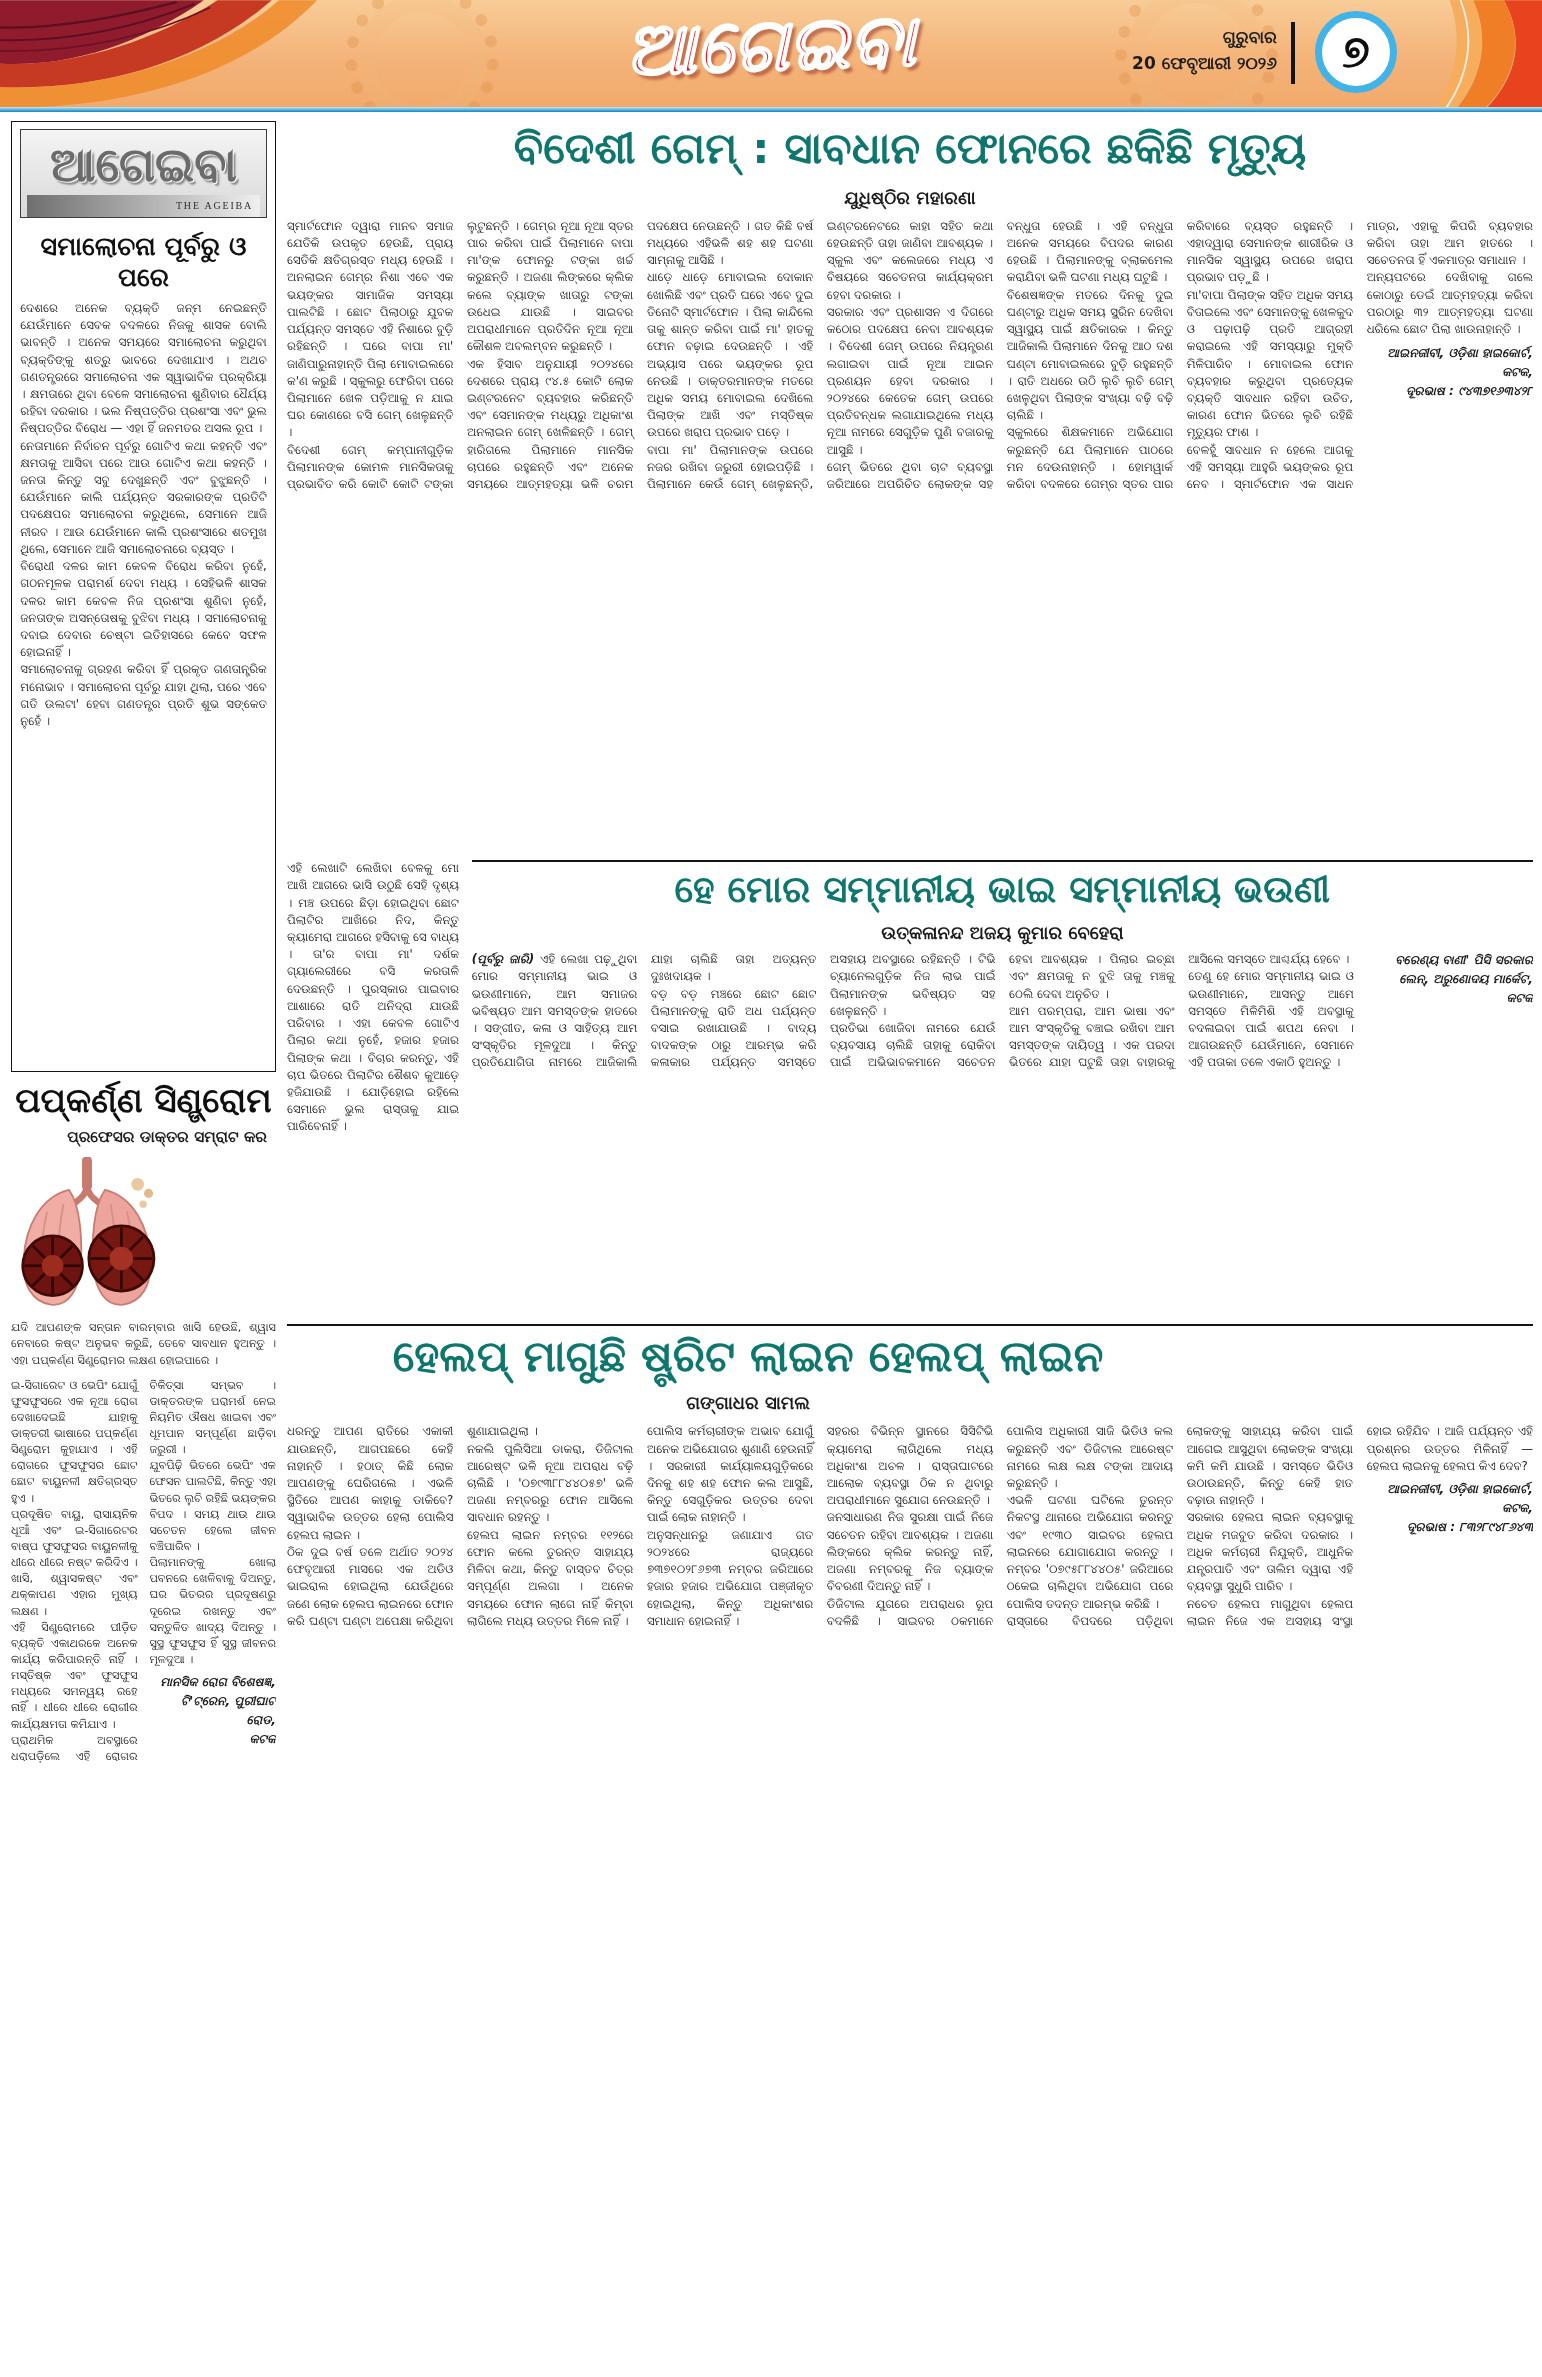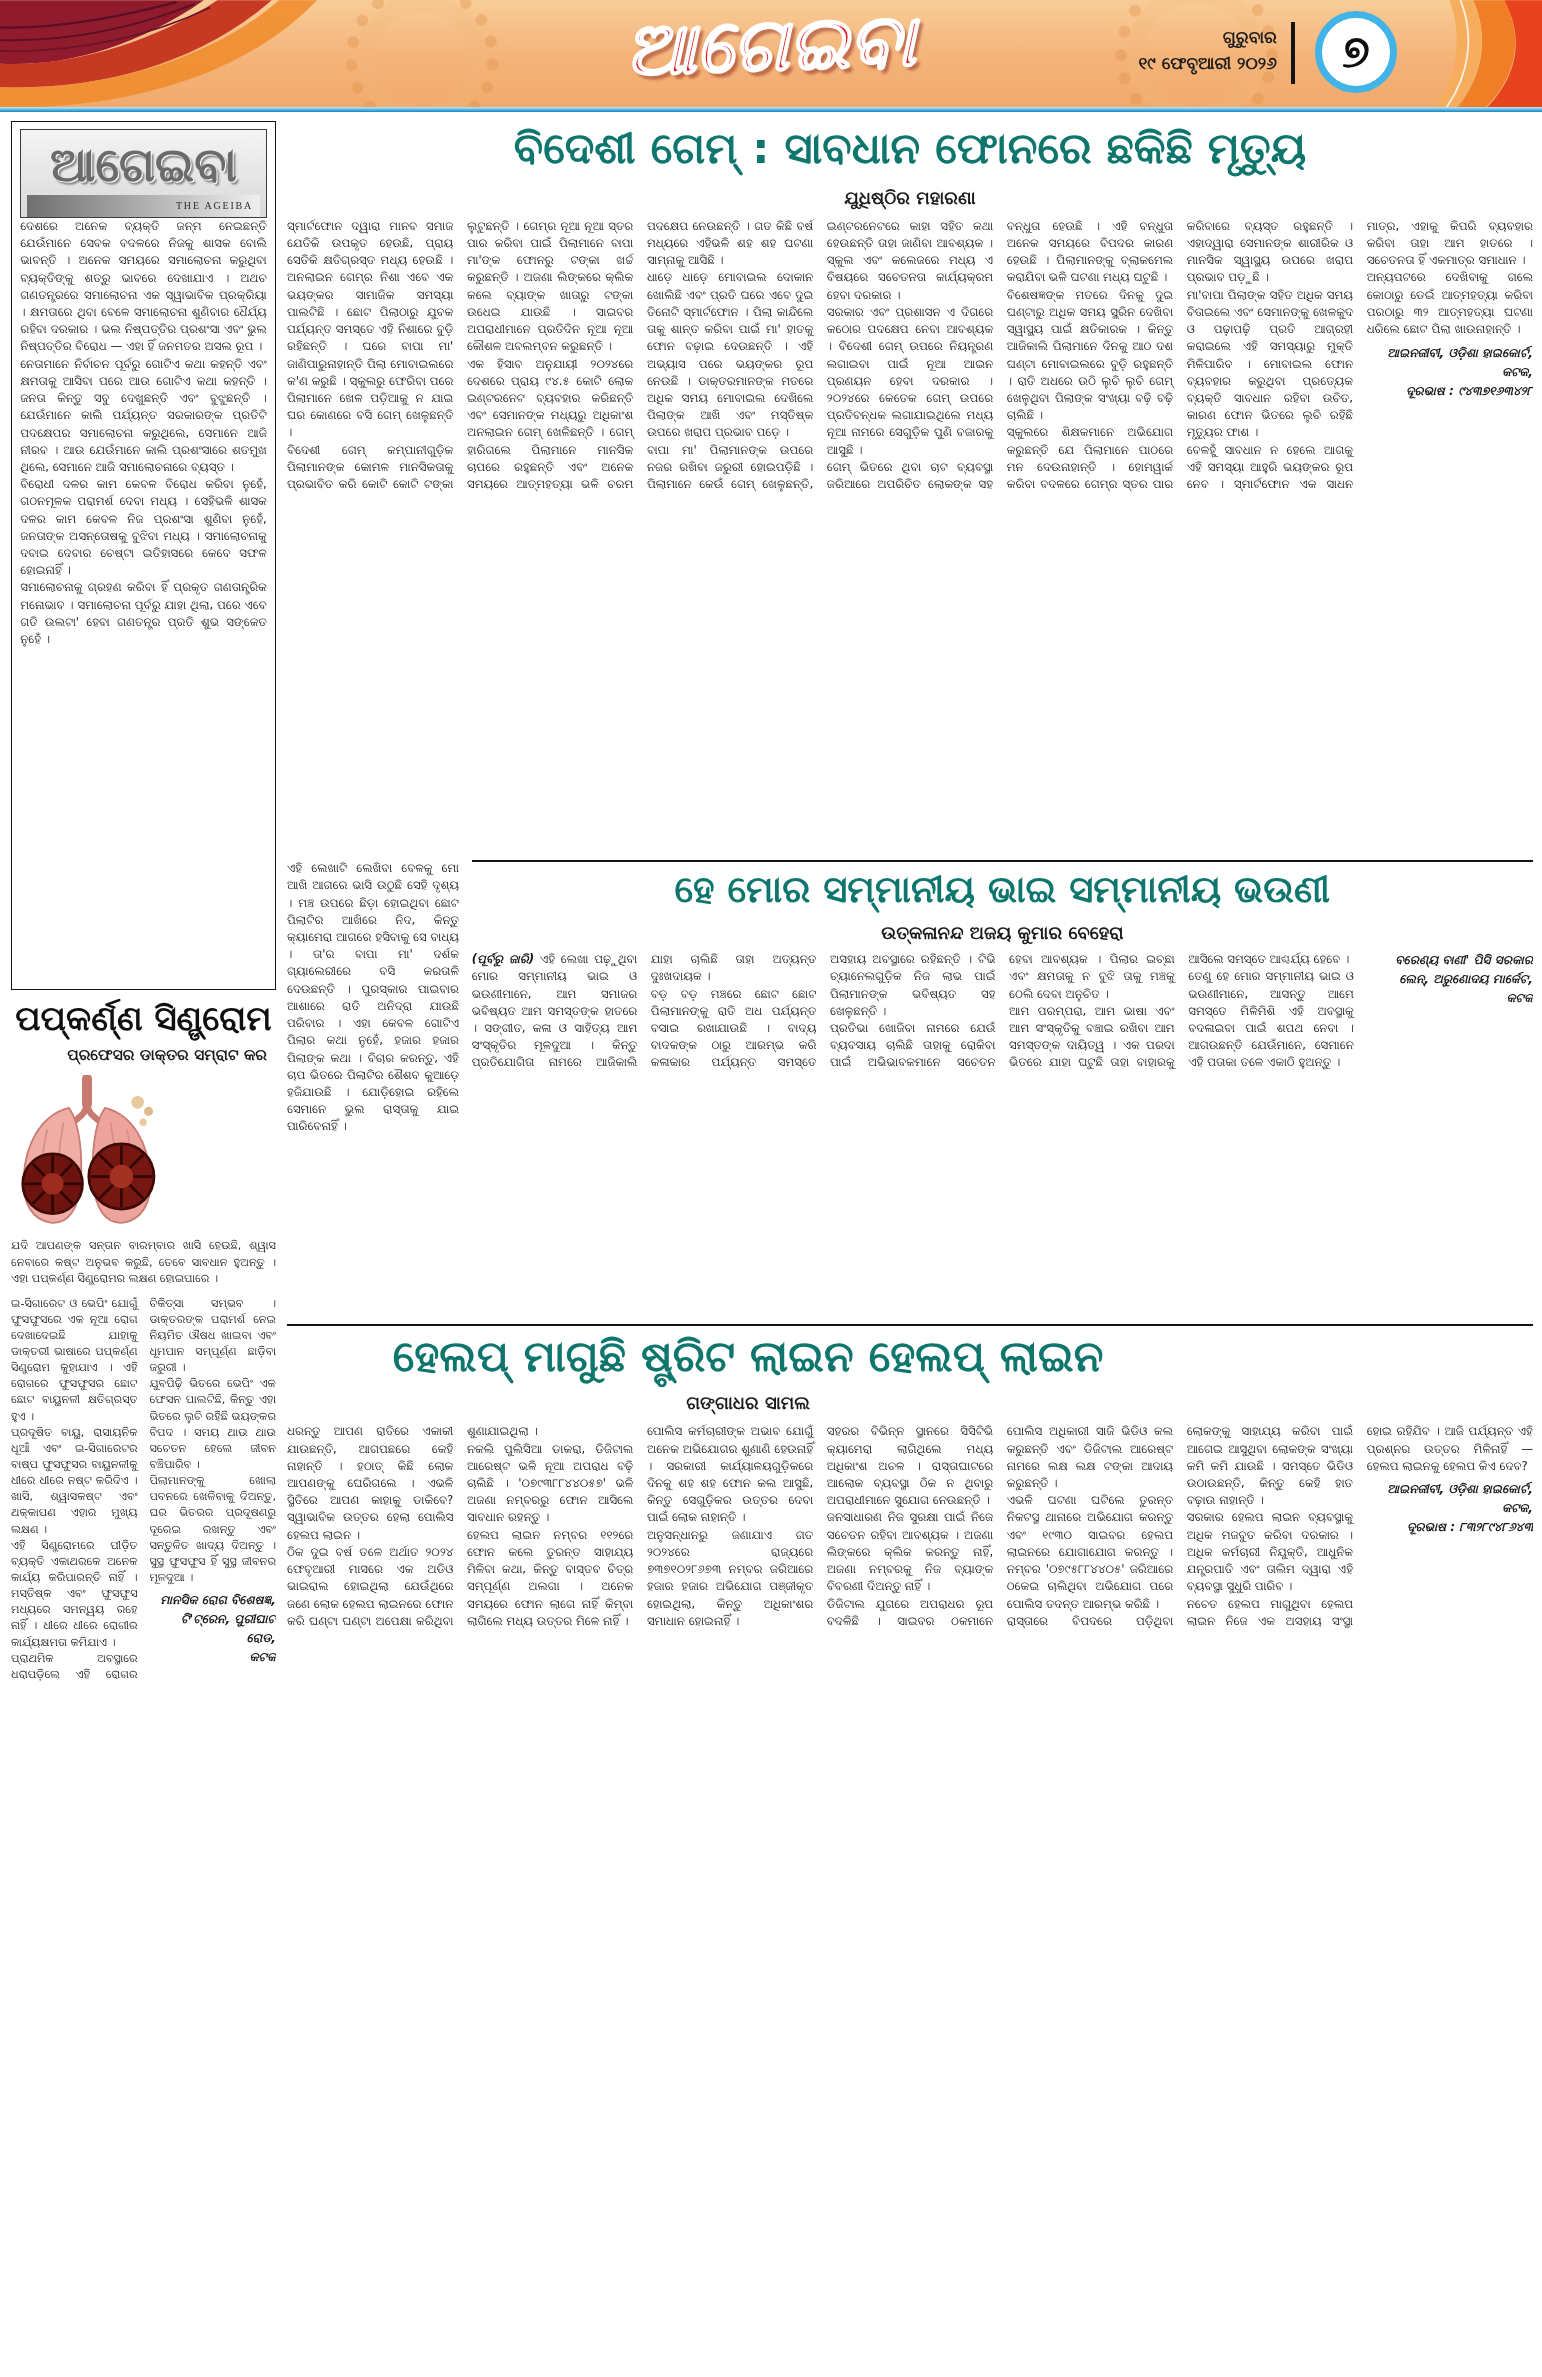--- a/index.html
+++ b/index.html
@@ -86,39 +86,40 @@
       <path d="M160 0 V122 H96 C132 86 142 44 118 0 Z" fill="#e8431f"></path>
       <path d="M118 0 C142 44 130 88 94 122 H64 C96 84 102 40 84 0 Z" fill="#f07e26"></path>
       <path d="M84 0 C102 40 94 86 62 122 H40 C68 84 72 38 58 0 Z" fill="#f6ad5e"></path>
       <path d="M70 0 C86 40 80 84 52 122" stroke="#ffffff" stroke-width="2" fill="none" opacity="0.8"></path>
     </svg>
 
     <h1 class="masthead">ଆଗେଇବା</h1>
 
     <div class="daydate">
       <div>ଗୁରୁବାର</div>
-      <div>୧୯ ଫେବୃଆରୀ ୨୦୨୬</div>
+      <div>20 ଫେବୃଆରୀ ୨୦୨୬</div>
     </div>
     <div class="vbar"></div>
     <div class="pagenum">୭</div>
   </header>
   <div class="blueline"></div>
 
   <div class="content">
 
     <aside class="rail">
       <div class="rail-frame">
         <div class="logo-box">
           <div class="logo-text">ଆଗେଇବା</div>
           <div class="logo-bar">
             <span>THE AGEIBA</span>
           </div>
         </div>
 
 
+        <h2 class="ed-head">ସମାଲୋଚନା ପୂର୍ବରୁ ଓ ପରେ</h2>
         <div class="ed-body">ଦେଶରେ ଅନେକ ବ୍ୟକ୍ତି ଜନ୍ମ ନେଇଛନ୍ତି ଯେଉଁମାନେ ସେବକ ବଦଳରେ ନିଜକୁ ଶାସକ ବୋଲି ଭାବନ୍ତି । ଅନେକ ସମୟରେ ସମାଲୋଚନା କରୁଥିବା ବ୍ୟକ୍ତିଙ୍କୁ ଶତ୍ରୁ ଭାବରେ ଦେଖାଯାଏ । ଅଥଚ ଗଣତନ୍ତ୍ରରେ ସମାଲୋଚନା ଏକ ସ୍ୱାଭାବିକ ପ୍ରକ୍ରିୟା । କ୍ଷମତାରେ ଥିବା ବେଳେ ସମାଲୋଚନା ଶୁଣିବାର ଧୈର୍ଯ୍ୟ ରହିବା ଦରକାର । ଭଲ ନିଷ୍ପତ୍ତିର ପ୍ରଶଂସା ଏବଂ ଭୁଲ ନିଷ୍ପତ୍ତିର ବିରୋଧ — ଏହା ହିଁ ଜନମତର ଅସଲ ରୂପ ।
 ନେତାମାନେ ନିର୍ବାଚନ ପୂର୍ବରୁ ଗୋଟିଏ କଥା କହନ୍ତି ଏବଂ କ୍ଷମତାକୁ ଆସିବା ପରେ ଆଉ ଗୋଟିଏ କଥା କହନ୍ତି । ଜନତା କିନ୍ତୁ ସବୁ ଦେଖୁଛନ୍ତି ଏବଂ ବୁଝୁଛନ୍ତି । ଯେଉଁମାନେ କାଲି ପର୍ଯ୍ୟନ୍ତ ସରକାରଙ୍କ ପ୍ରତିଟି ପଦକ୍ଷେପର ସମାଲୋଚନା କରୁଥିଲେ, ସେମାନେ ଆଜି ନୀରବ । ଆଉ ଯେଉଁମାନେ କାଲି ପ୍ରଶଂସାରେ ଶତମୁଖ ଥିଲେ, ସେମାନେ ଆଜି ସମାଲୋଚନାରେ ବ୍ୟସ୍ତ ।
 ବିରୋଧୀ ଦଳର କାମ କେବଳ ବିରୋଧ କରିବା ନୁହେଁ, ଗଠନମୂଳକ ପରାମର୍ଶ ଦେବା ମଧ୍ୟ । ସେହିଭଳି ଶାସକ ଦଳର କାମ କେବଳ ନିଜ ପ୍ରଶଂସା ଶୁଣିବା ନୁହେଁ, ଜନତାଙ୍କ ଅସନ୍ତୋଷକୁ ବୁଝିବା ମଧ୍ୟ । ସମାଲୋଚନାକୁ ଦବାଇ ଦେବାର ଚେଷ୍ଟା ଇତିହାସରେ କେବେ ସଫଳ ହୋଇନାହିଁ ।
 ସମାଲୋଚନାକୁ ଗ୍ରହଣ କରିବା ହିଁ ପ୍ରକୃତ ଗଣତାନ୍ତ୍ରିକ ମନୋଭାବ । ସମାଲୋଚନା ପୂର୍ବରୁ ଯାହା ଥିଲା, ପରେ ଏବେ ଗତି ଉଲଟା' ହେବା ଗଣତନ୍ତ୍ର ପ୍ରତି ଶୁଭ ସଙ୍କେତ ନୁହେଁ ।</div>
       </div>
 
       <section class="popcorn">
         <h2 class="pc-head">ପପ୍‌କର୍ଣ୍ଣ ସିଣ୍ଡ୍ରୋମ</h2>
         <div class="pc-byline">ପ୍ରଫେସର ଡାକ୍ତର ସମ୍ରାଟ କର</div>
 

